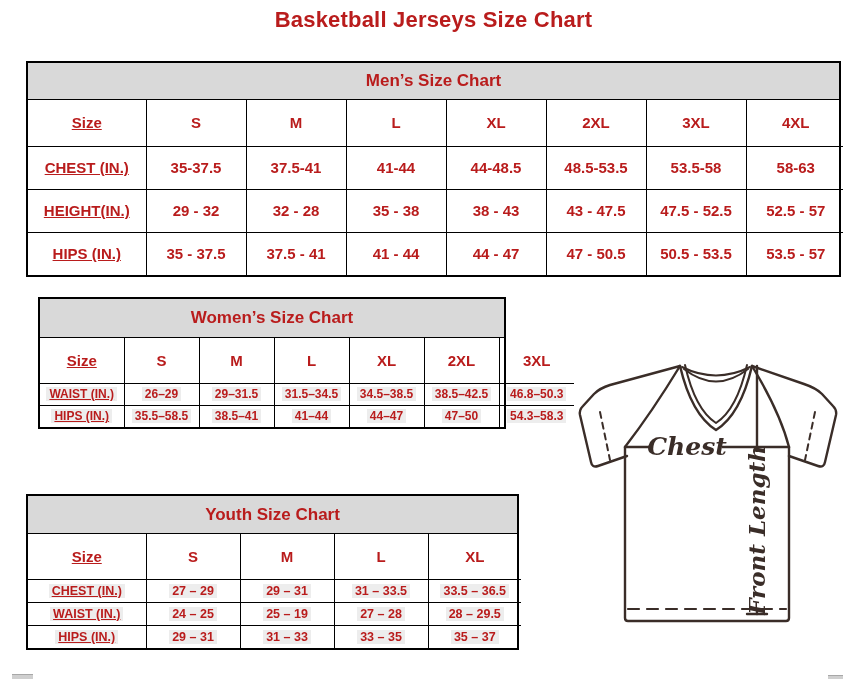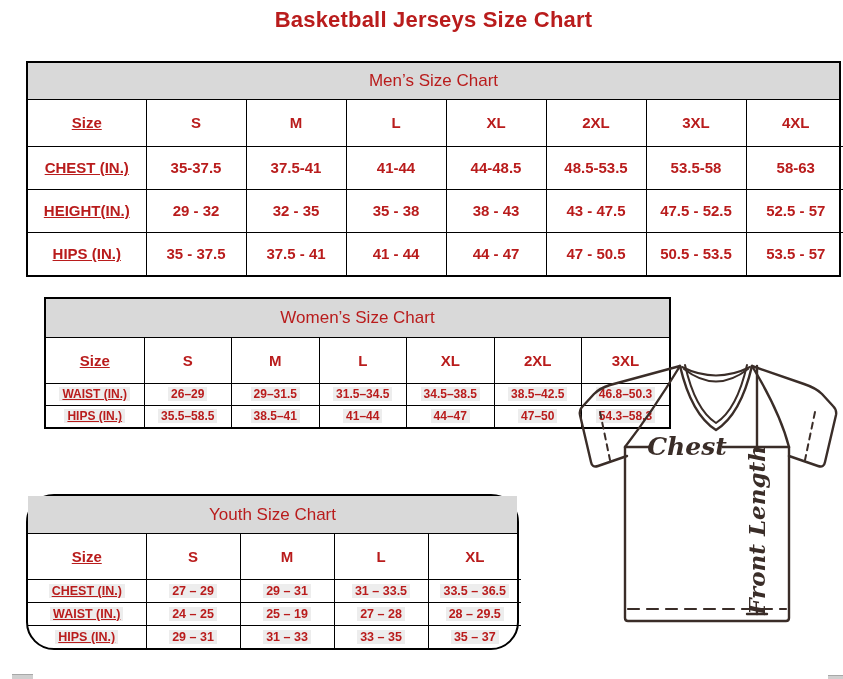--- a/index.html
+++ b/index.html
@@ -10,21 +10,21 @@
   .page-title{
     position:absolute;top:7px;left:0;right:0;text-align:center;
     font-size:22px;font-weight:700;letter-spacing:0.2px;
   }
   .chart-box{
     position:absolute;box-sizing:border-box;border:2px solid #000;background:#fff;
   }
   .chart-band{
     box-sizing:border-box;border-bottom:1px solid #000;background:#d9d9d9;
     display:flex;align-items:center;justify-content:center;
-    font-size:17px;font-weight:400;
+    font-size:17px;font-weight:700;
   }
   table.sizes{
     border-collapse:collapse;table-layout:fixed;width:100%;
   }
   table.sizes th, table.sizes td{
     border:1px solid #000;text-align:center;vertical-align:middle;
     font-weight:700;padding:0;overflow:hidden;
   }
   table.sizes th:first-child, table.sizes td:first-child{border-left:0;text-decoration:underline;}
   table.sizes th:last-child, table.sizes td:last-child{border-right:0;}
@@ -33,29 +33,29 @@
 
   
   #mens-box{left:14px;top:61px;width:815px;}
   #mens-box .chart-band{height:37px;}
   .tbl-mens thead tr{height:46px;}
   .tbl-mens tbody tr{height:43px;}
   .tbl-mens th{font-size:15px;}
   .tbl-mens td{font-size:15px;}
 
   
-  #womens-box{left:32px;top:297px;width:627px;}
+  #womens-box{left:26px;top:297px;width:468px;}
   #womens-box .chart-band{height:39px;}
   .tbl-womens thead tr{height:45px;}
   .tbl-womens tbody tr{height:22px;}
   .tbl-womens th{font-size:15px;}
   .tbl-womens td{font-size:12px;}
 
   
-  #youth-box{left:14px;top:494px;width:493px;border-radius:28px;}
+  #youth-box{left:14px;top:494px;width:493px;}
   #youth-box .chart-band{height:38px;}
   .tbl-youth thead tr{height:45px;}
   .tbl-youth tbody tr{height:23px;}
   .tbl-youth th{font-size:15px;}
   .tbl-youth td{font-size:12.5px;}
 
   
   .tbl-womens tbody span, .tbl-youth tbody span{
     background:#ededed;padding:0 3px;
   }
@@ -106,21 +106,21 @@
             <td><span>37.5-41</span></td>
             <td><span>41-44</span></td>
             <td><span>44-48.5</span></td>
             <td><span>48.5-53.5</span></td>
             <td><span>53.5-58</span></td>
             <td><span>58-63</span></td>
           </tr>
           <tr>
             <td><span>HEIGHT(IN.)</span></td>
             <td><span>29 - 32</span></td>
-            <td><span>32 - 35</span></td>
+            <td><span>32 - 28</span></td>
             <td><span>35 - 38</span></td>
             <td><span>38 - 43</span></td>
             <td><span>43 - 47.5</span></td>
             <td><span>47.5 - 52.5</span></td>
             <td><span>52.5 - 57</span></td>
           </tr>
           <tr>
             <td><span>HIPS (IN.)</span></td>
             <td><span>35 - 37.5</span></td>
             <td><span>37.5 - 41</span></td>

